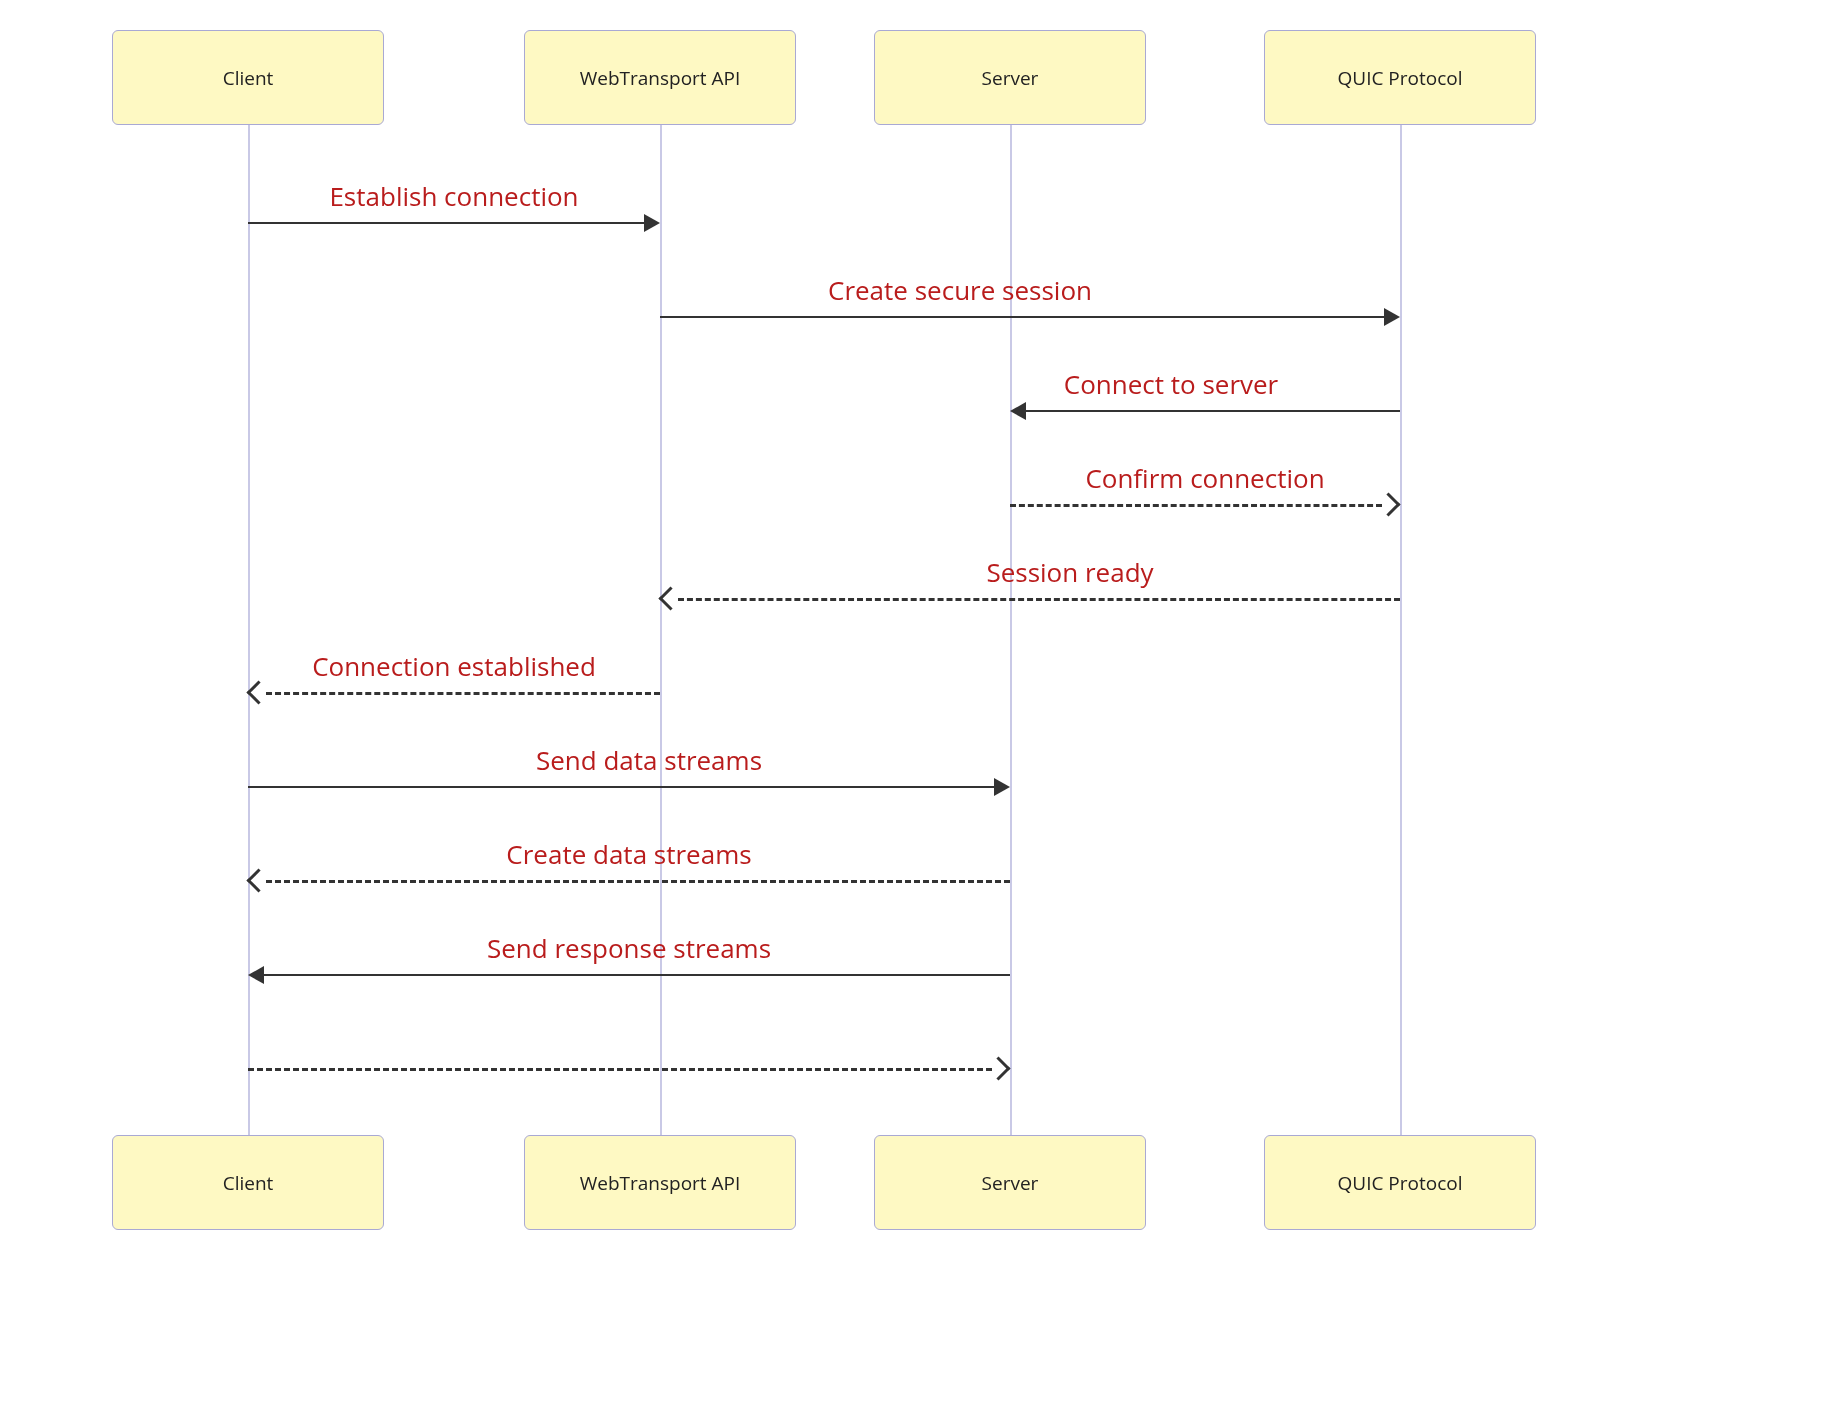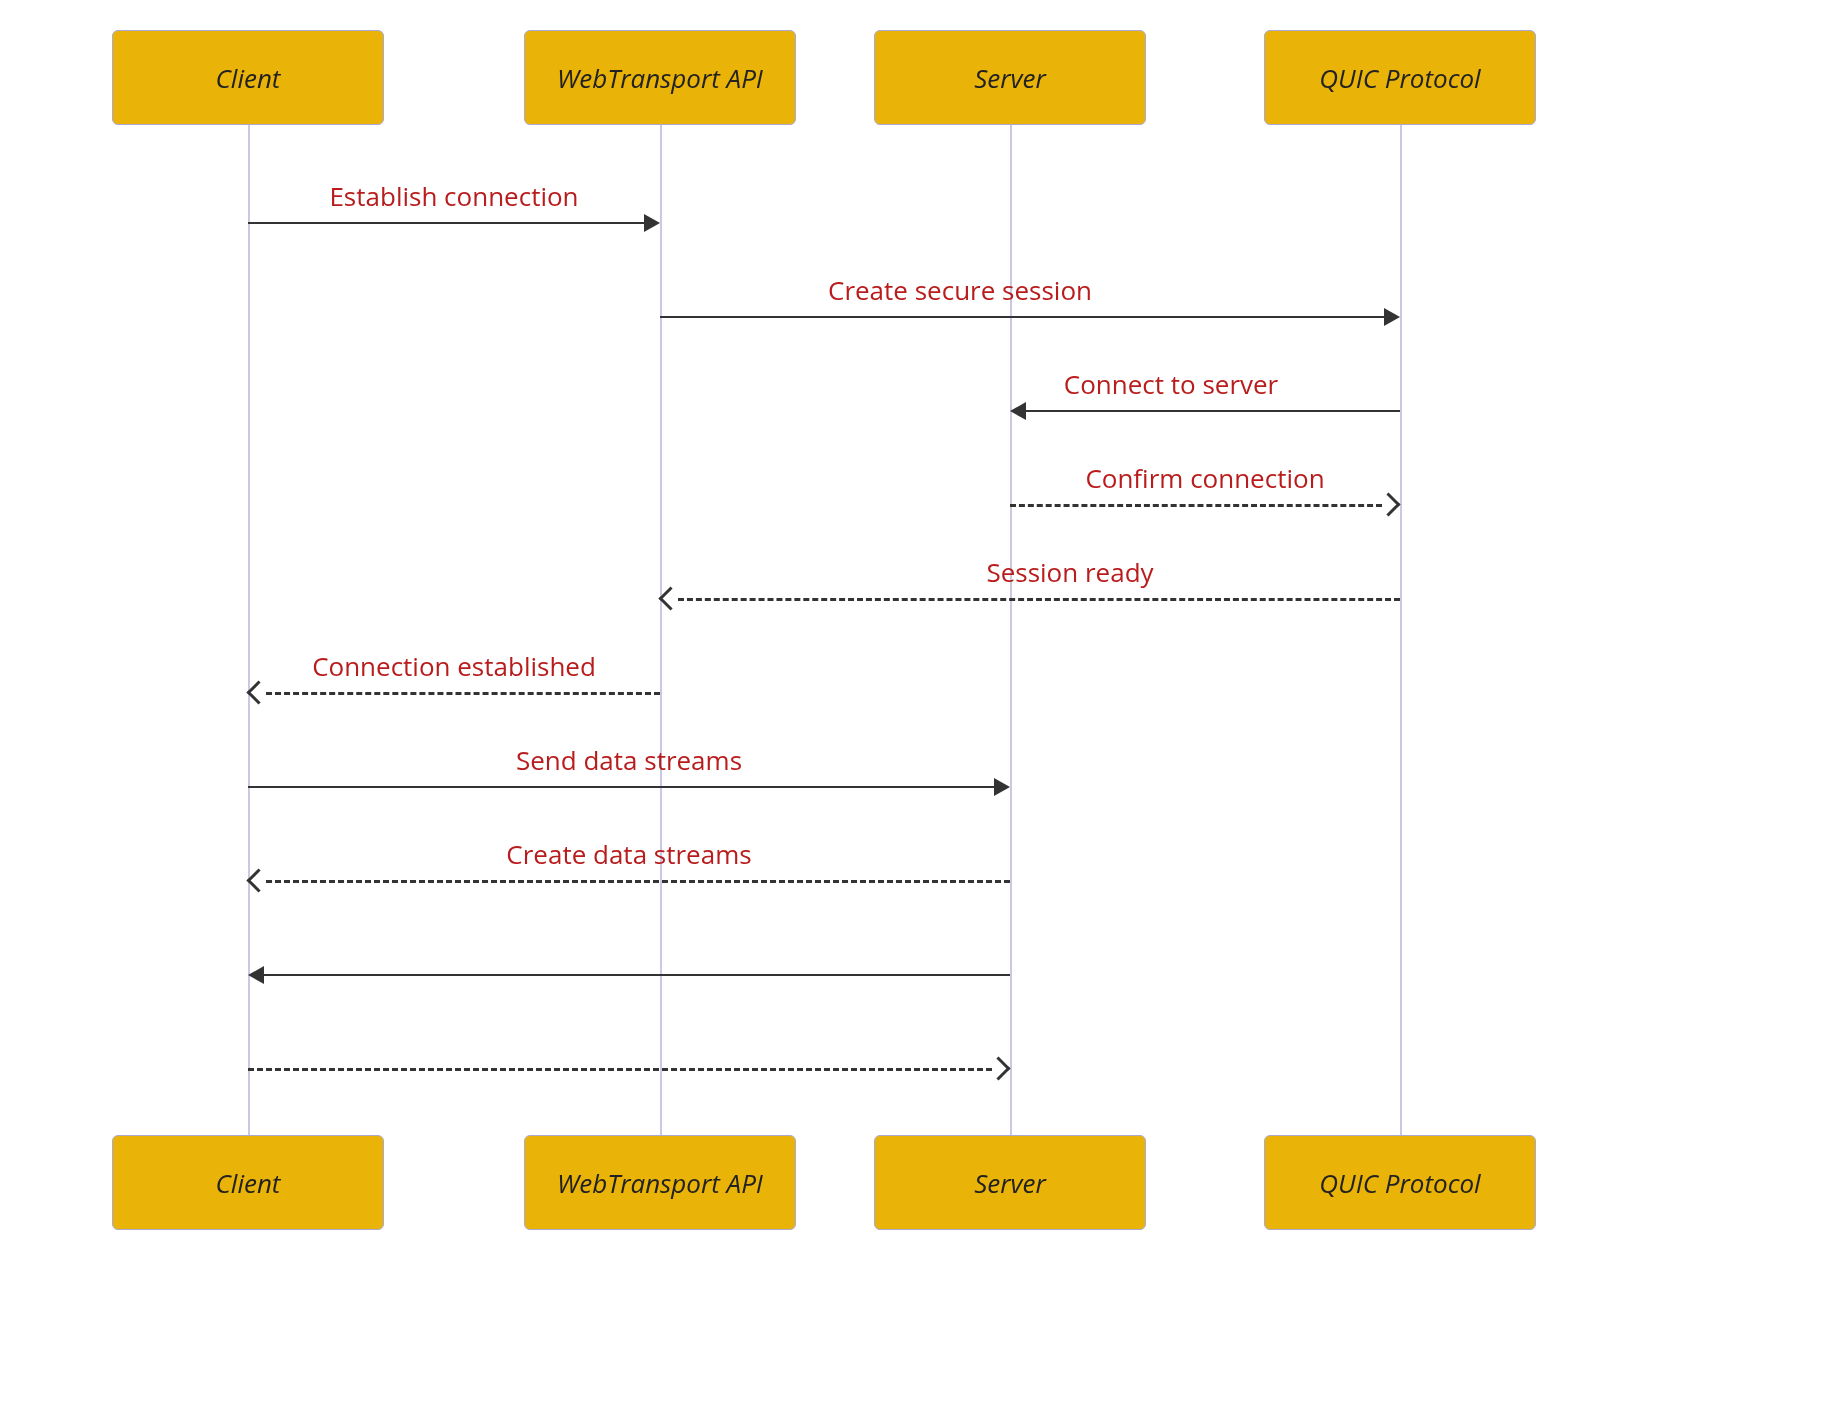--- a/index.html
+++ b/index.html
@@ -8,31 +8,30 @@
     background: #ffffff;
     font-family: "Open Sans", "Segoe UI", Arial, sans-serif;
   }
   .stage {
     position: relative;
     width: 1844px;
     height: 1422px;
   }
   .actor-box {
     position: absolute;
-    background: #eab308;
+    background: #fef9c3;
     border: 1px solid #A9A9D4;
     border-radius: 6px;
     text-align: center;
-    font-size: 26px;
+    font-size: 19px;
     color: #222;
     display: flex;
     align-items: center;
     justify-content: center;
     box-sizing: border-box;
-    font-style: italic;
   }
   .lifeline {
     position: absolute;
     width: 0;
     border-left: 2px solid #C9C9E6;
   }
   .msg {
     position: absolute;
     height: 2px;
     background: #333;
@@ -131,27 +130,28 @@
   <div class="arrow-right-open" style="left:1380px; top:496px;"></div>
 
   <div class="label" style="left:660px; top:554px; width:740px;padding-left:40px;">Session ready</div>
   <div class="msg dashed" style="left:678px; top:598px; width:722px;"></div>
   <div class="arrow-left-open" style="left:662px; top:590px;"></div>
 
   <div class="label" style="left:248px; top:648px; width:412px;">Connection established</div>
   <div class="msg dashed" style="left:266px; top:692px; width:394px;"></div>
   <div class="arrow-left-open" style="left:250px; top:684px;"></div>
 
-  <div class="label" style="left:248px; top:742px; width:762px;">Send data streams</div>
+  <div class="label" style="left:248px; top:742px; width:762px;padding-left:20px;">Send data streams</div>
   <div class="msg" style="left:248px; top:786px; width:746px;"></div>
   <div class="arrow-right" style="left:994px; top:778px;"></div>
 
   <div class="label" style="left:248px; top:836px; width:762px;">Create data streams</div>
   <div class="msg dashed" style="left:266px; top:880px; width:744px;"></div>
   <div class="arrow-left-open" style="left:250px; top:872px;"></div>
 
+  <div class="label" style="left:248px; top:930px; width:762px;">Send response streams</div>
   <div class="msg" style="left:264px; top:974px; width:746px;"></div>
   <div class="arrow-left" style="left:248px; top:966px;"></div>
 
   <div class="msg dashed" style="left:248px; top:1068px; width:744px;"></div>
   <div class="arrow-right-open" style="left:990px; top:1060px;"></div>
 
 </div>
 
 </body></html>

